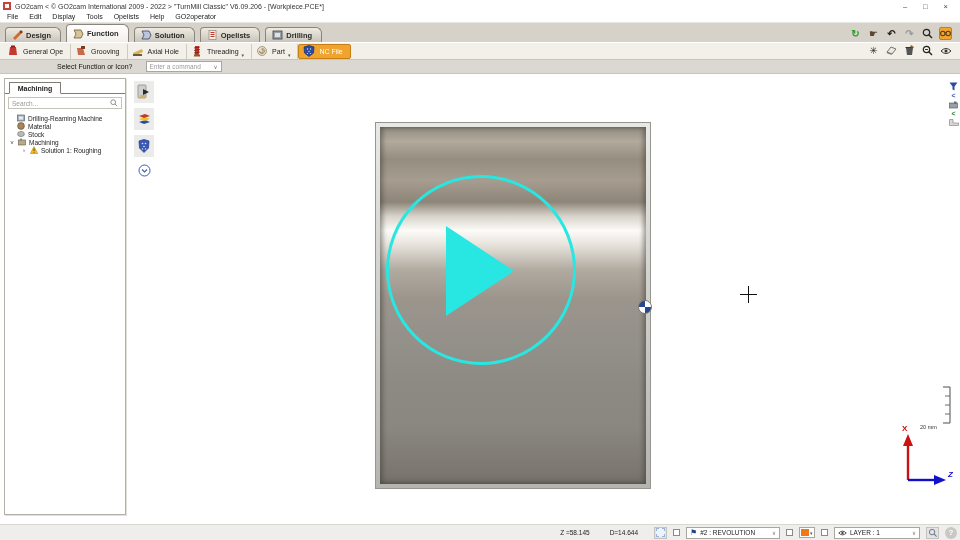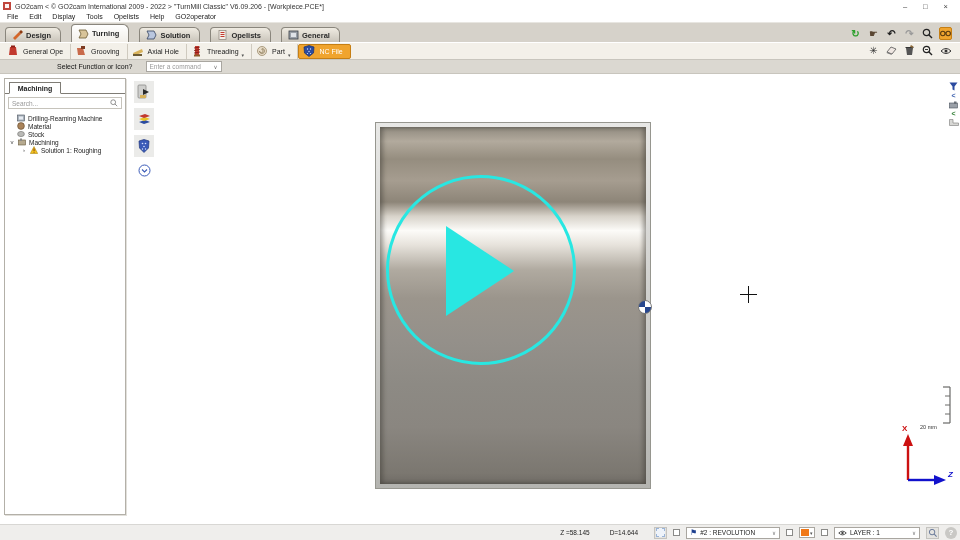--- a/index.html
+++ b/index.html
@@ -18,21 +18,21 @@
 
   
   .menubar { height:11px; display:flex; gap:11px; align-items:center; padding:0 7px;
     background:#fff; font-size:7px; }
 
   
   .tabs-row { height:20px; background:#d6d2ca; display:flex; align-items:flex-end;
     padding-left:5px; position:relative; border-top:1px solid #e8e6e1; }
   .tab { height:15px; display:flex; align-items:center; gap:3px; padding:0 9px 0 6px;
     background:linear-gradient(#efebe2,#c9c4ba); border:1px solid #8a867d; border-bottom:none;
-    border-radius:4px 6px 0 0; font-size:7.5px; font-weight:bold; margin-right:10px; color:#2a2a2a; }
+    border-radius:4px 6px 0 0; font-size:7.5px; font-weight:bold; margin-right:5px; color:#2a2a2a; }
   .tab.active { background:linear-gradient(#ffffff,#f2efe9); height:18px; z-index:2; }
   .ticon { width:11px; height:10px; display:inline-block; }
 
   .qrow { position:absolute; display:flex; gap:5px; align-items:center; }
   .qrow1 { right:8px; top:4px; }
   .qrow2 { right:8px; top:1px; }
   .qbtn { width:13px; height:13px; display:flex; align-items:center; justify-content:center;
     font-size:10px; line-height:1; }
   .qbtn.orange { background:#f0a42e; border:1px solid #c67f14; border-radius:2px; }
 
@@ -173,21 +173,21 @@
     <svg class="ticon" viewBox="0 0 11 10">
         <path d="M1 8 L7 2 L9 4 L3 10 Z" fill="#d4672a"></path>
         <path d="M7 2 L9 0 L11 2 L9 4 Z" fill="#8d3b12"></path>
       </svg>
     <span>Design</span>
   </div>
   <div class="tab active">
     <svg class="ticon" viewBox="0 0 11 10">
         <path d="M1 1 L8 1 L10 5 L8 9 L1 9 L3 5 Z" fill="#d8c49a" stroke="#6b5a33" stroke-width="0.8"></path>
       </svg>
-    <span>Turning</span>
+    <span>Function</span>
   </div>
   <div class="tab">
     <svg class="ticon" viewBox="0 0 11 10">
         <path d="M1 1 L8 1 L10 5 L8 9 L1 9 L3 5 Z" fill="#b9c6de" stroke="#33415e" stroke-width="0.8"></path>
       </svg>
     <span>Solution</span>
   </div>
   <div class="tab">
     <svg class="ticon" viewBox="0 0 11 10">
         <rect x="2" y="0.5" width="7" height="9" fill="#f3efe8" stroke="#8a8278" stroke-width="0.7"></rect>
@@ -195,21 +195,21 @@
         <line x1="3.5" y1="4.5" x2="7.5" y2="4.5" stroke="#c23a2f" stroke-width="1"></line>
         <line x1="3.5" y1="6.5" x2="7.5" y2="6.5" stroke="#c23a2f" stroke-width="1"></line>
       </svg>
     <span>Opelists</span>
   </div>
   <div class="tab">
     <svg class="ticon" viewBox="0 0 11 10">
         <rect x="1" y="1" width="9" height="8" fill="#9aa0a8" stroke="#3a3f46" stroke-width="0.8"></rect>
         <rect x="3" y="3" width="5" height="4" fill="#dfe3e8"></rect>
       </svg>
-    <span>General</span>
+    <span>Drilling</span>
   </div>
 
   <div class="qrow qrow1">
     <span class="qbtn" style="color:#2ca02c; font-weight:bold;">↻</span>
     <span class="qbtn" style="color:#5a4632;">☛</span>
     <span class="qbtn" style="color:#222; font-weight:bold;">↶</span>
     <span class="qbtn" style="color:#9a9a9a; font-weight:bold;">↷</span>
     <span class="qbtn">
       <svg width="11" height="11" viewBox="0 0 11 11">
           <circle cx="4.5" cy="4.5" r="3.2" fill="none" stroke="#222" stroke-width="1.2"></circle>

